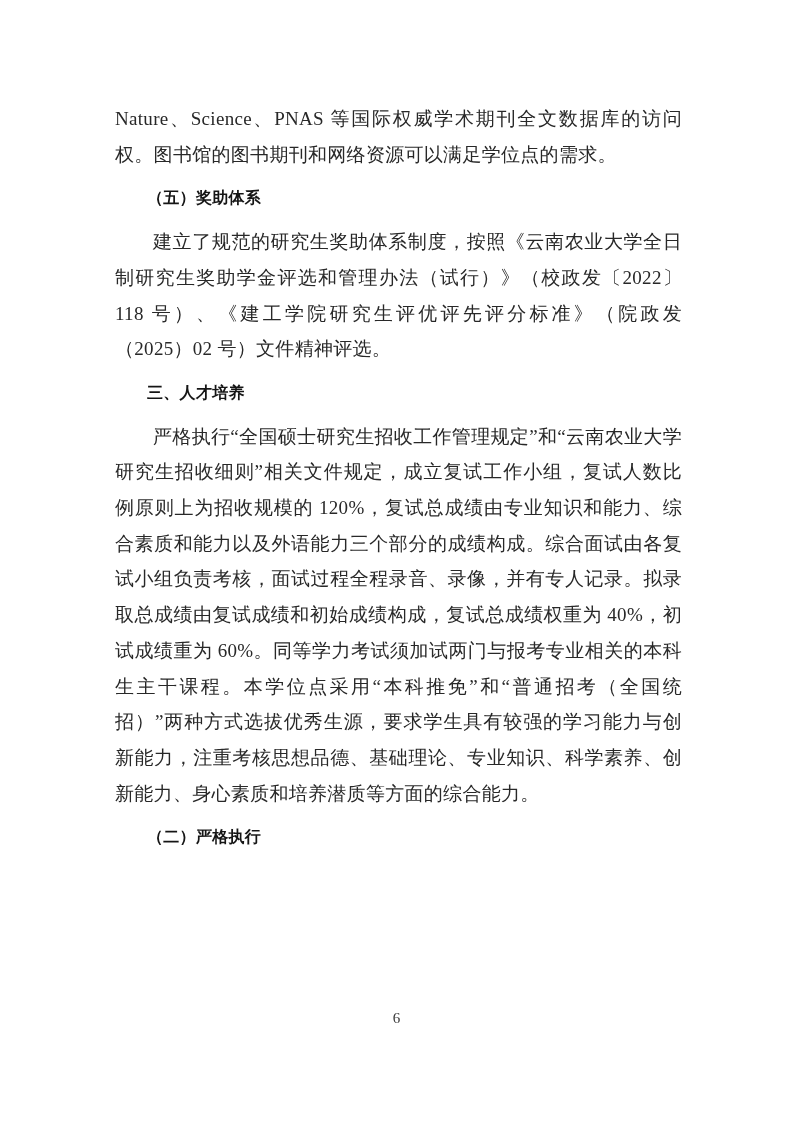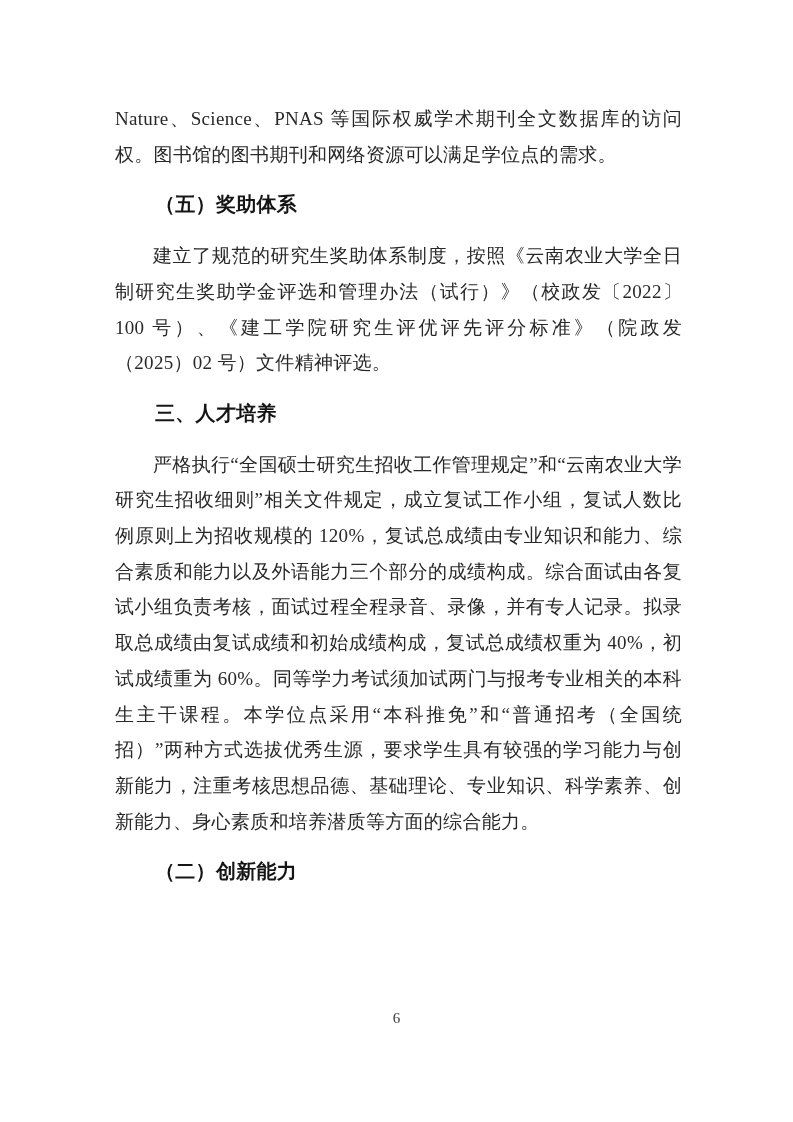--- a/index.html
+++ b/index.html
@@ -28,22 +28,22 @@
     filter: blur(0.3px);
   }
   .block { margin: 0; }
   .body { text-indent: 2em; }
   .body-continuation { text-indent: 0; }
   .heading-main, .heading-sub {
     text-indent: 2em;
     font-family: "Liberation Sans", "DejaVu Sans", sans-serif;
     font-weight: 700;
     color: #151515;
-    font-size: 20px;
-    margin: 15px 0;
+    font-size: 16px;
+    margin: 8px 0;
     text-align: left;
   }
   .page-number {
     position: absolute;
     left: 0;
     top: 1010px;
     width: 100%;
     text-align: center;
     font-family: "Liberation Serif", "DejaVu Serif", serif;
     font-size: 15px;
@@ -51,19 +51,19 @@
     filter: blur(0.2px);
   }
 </style>
 </head>
 <body>
 
 <div class="document">
   <div class="content">
       <div class="block body-continuation">Nature、Science、PNAS 等国际权威学术期刊全文数据库的访问权。图书馆的图书期刊和网络资源可以满足学位点的需求。</div>
       <div class="block heading-sub">（五）奖助体系</div>
-      <div class="block body">建立了规范的研究生奖助体系制度，按照《云南农业大学全日制研究生奖助学金评选和管理办法（试行）》（校政发〔2022〕100 号）、《建工学院研究生评优评先评分标准》（院政发（2025）02 号）文件精神评选。</div>
+      <div class="block body">建立了规范的研究生奖助体系制度，按照《云南农业大学全日制研究生奖助学金评选和管理办法（试行）》（校政发〔2022〕118 号）、《建工学院研究生评优评先评分标准》（院政发（2025）02 号）文件精神评选。</div>
       <div class="block heading-main">三、人才培养</div>
       <div class="block body">严格执行“全国硕士研究生招收工作管理规定”和“云南农业大学研究生招收细则”相关文件规定，成立复试工作小组，复试人数比例原则上为招收规模的 120%，复试总成绩由专业知识和能力、综合素质和能力以及外语能力三个部分的成绩构成。综合面试由各复试小组负责考核，面试过程全程录音、录像，并有专人记录。拟录取总成绩由复试成绩和初始成绩构成，复试总成绩权重为 40%，初试成绩重为 60%。同等学力考试须加试两门与报考专业相关的本科生主干课程。本学位点采用“本科推免”和“普通招考（全国统招）”两种方式选拔优秀生源，要求学生具有较强的学习能力与创新能力，注重考核思想品德、基础理论、专业知识、科学素养、创新能力、身心素质和培养潜质等方面的综合能力。</div>
-      <div class="block heading-sub">（二）创新能力</div>
+      <div class="block heading-sub">（二）严格执行</div>
     </div>
   <div class="page-number">6</div>
 </div>
 
 </body></html>

